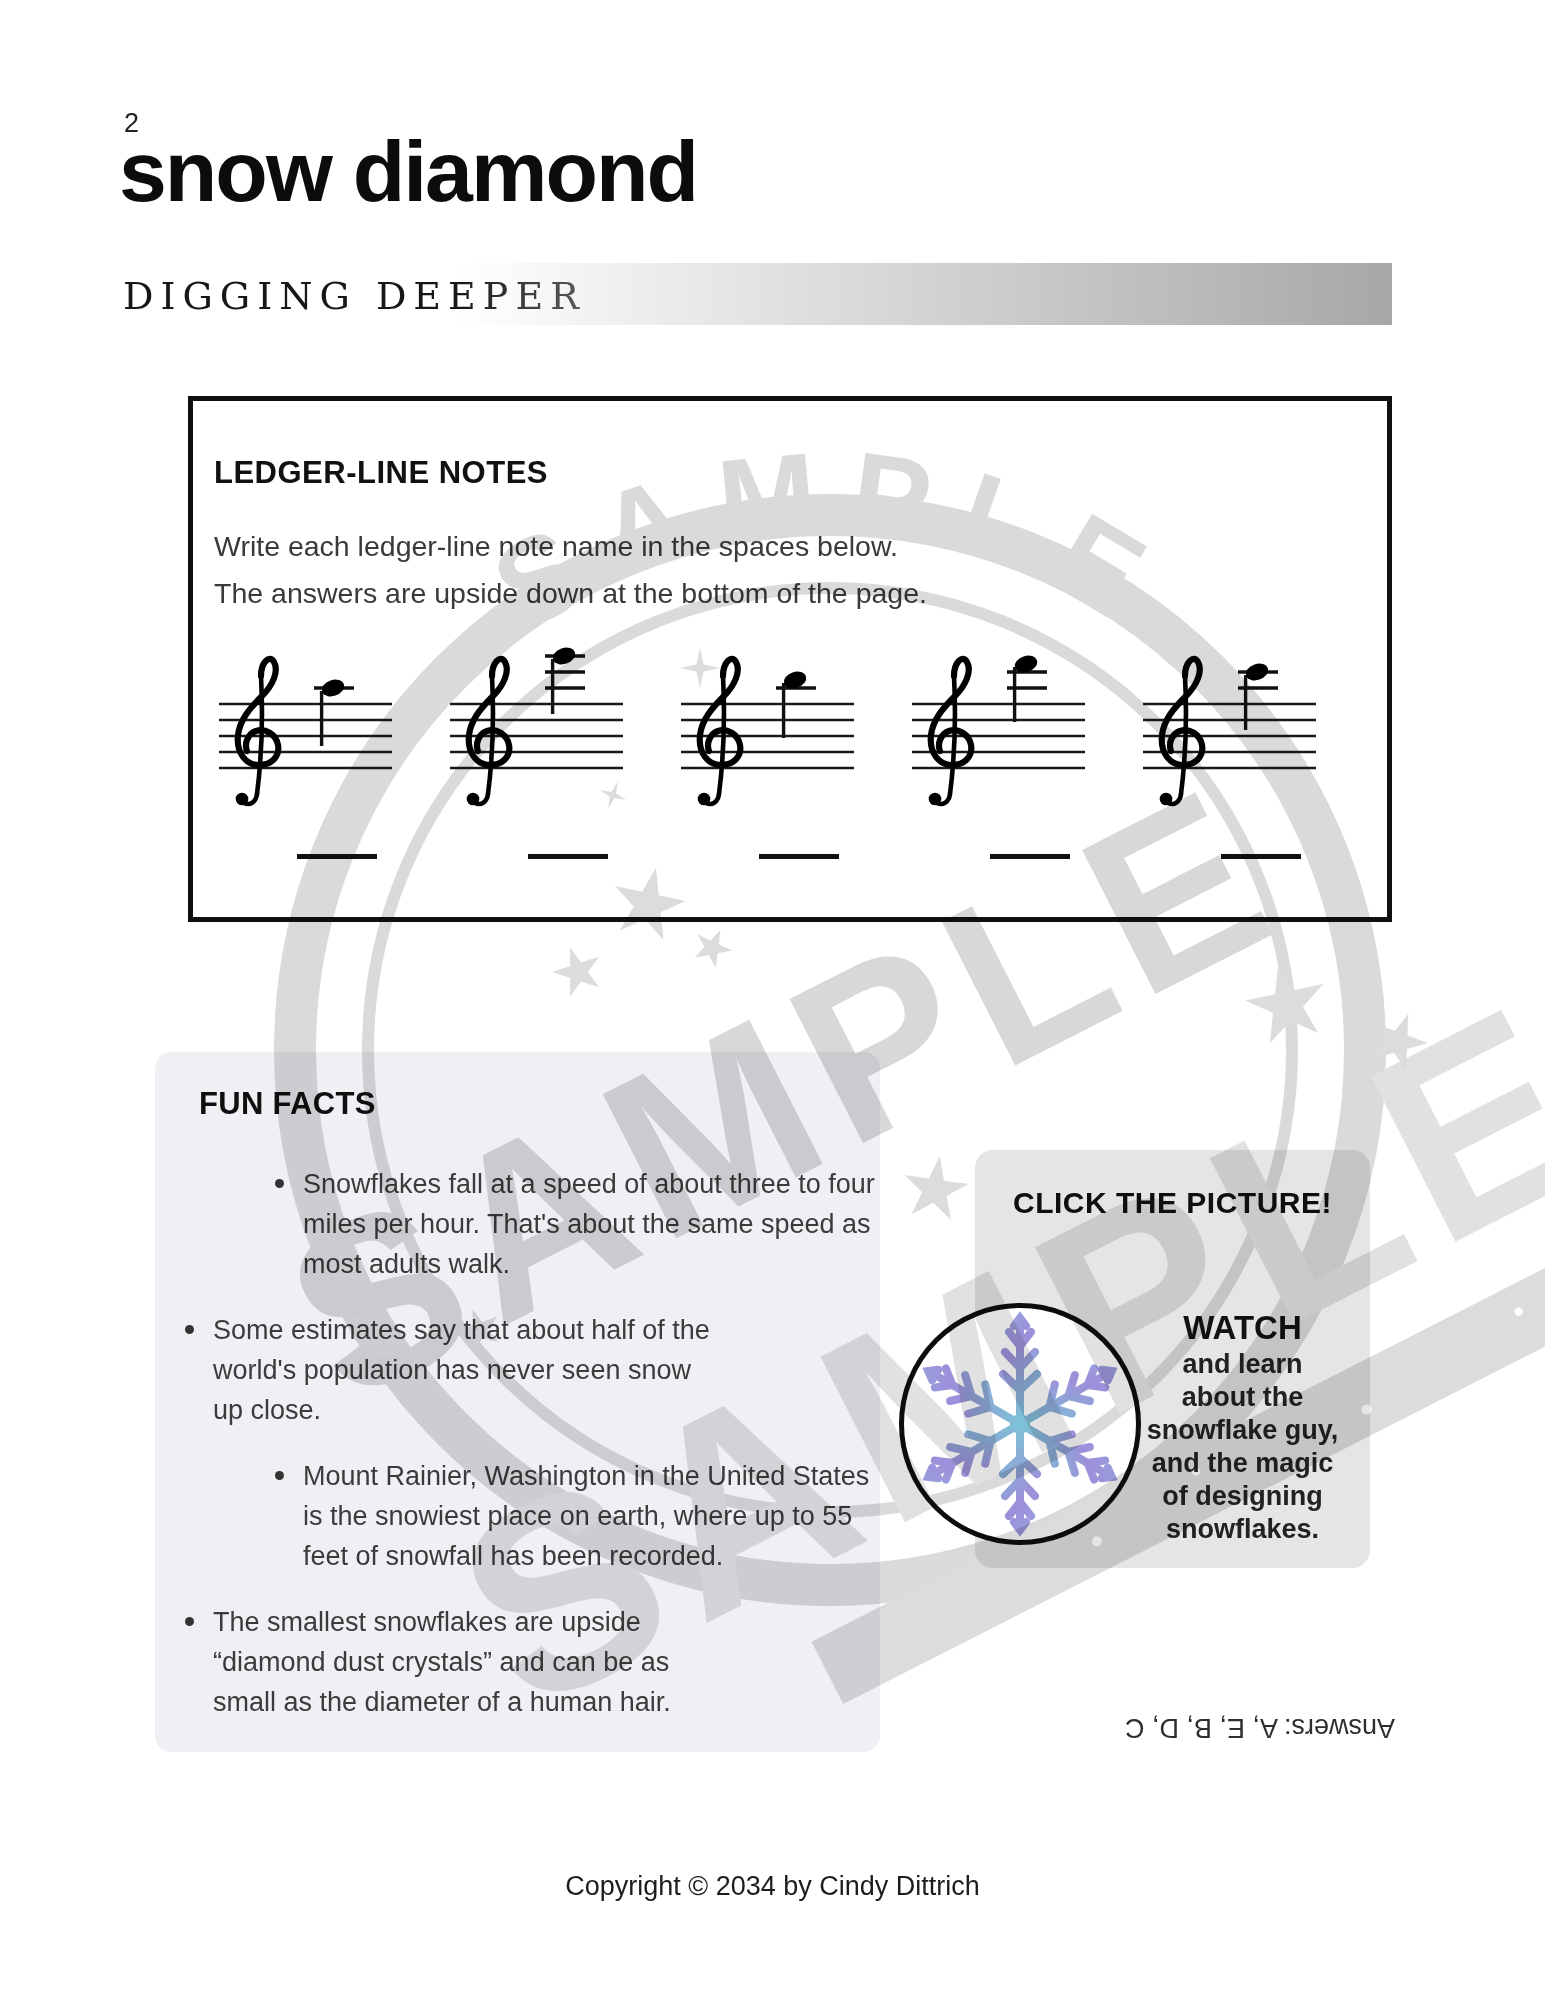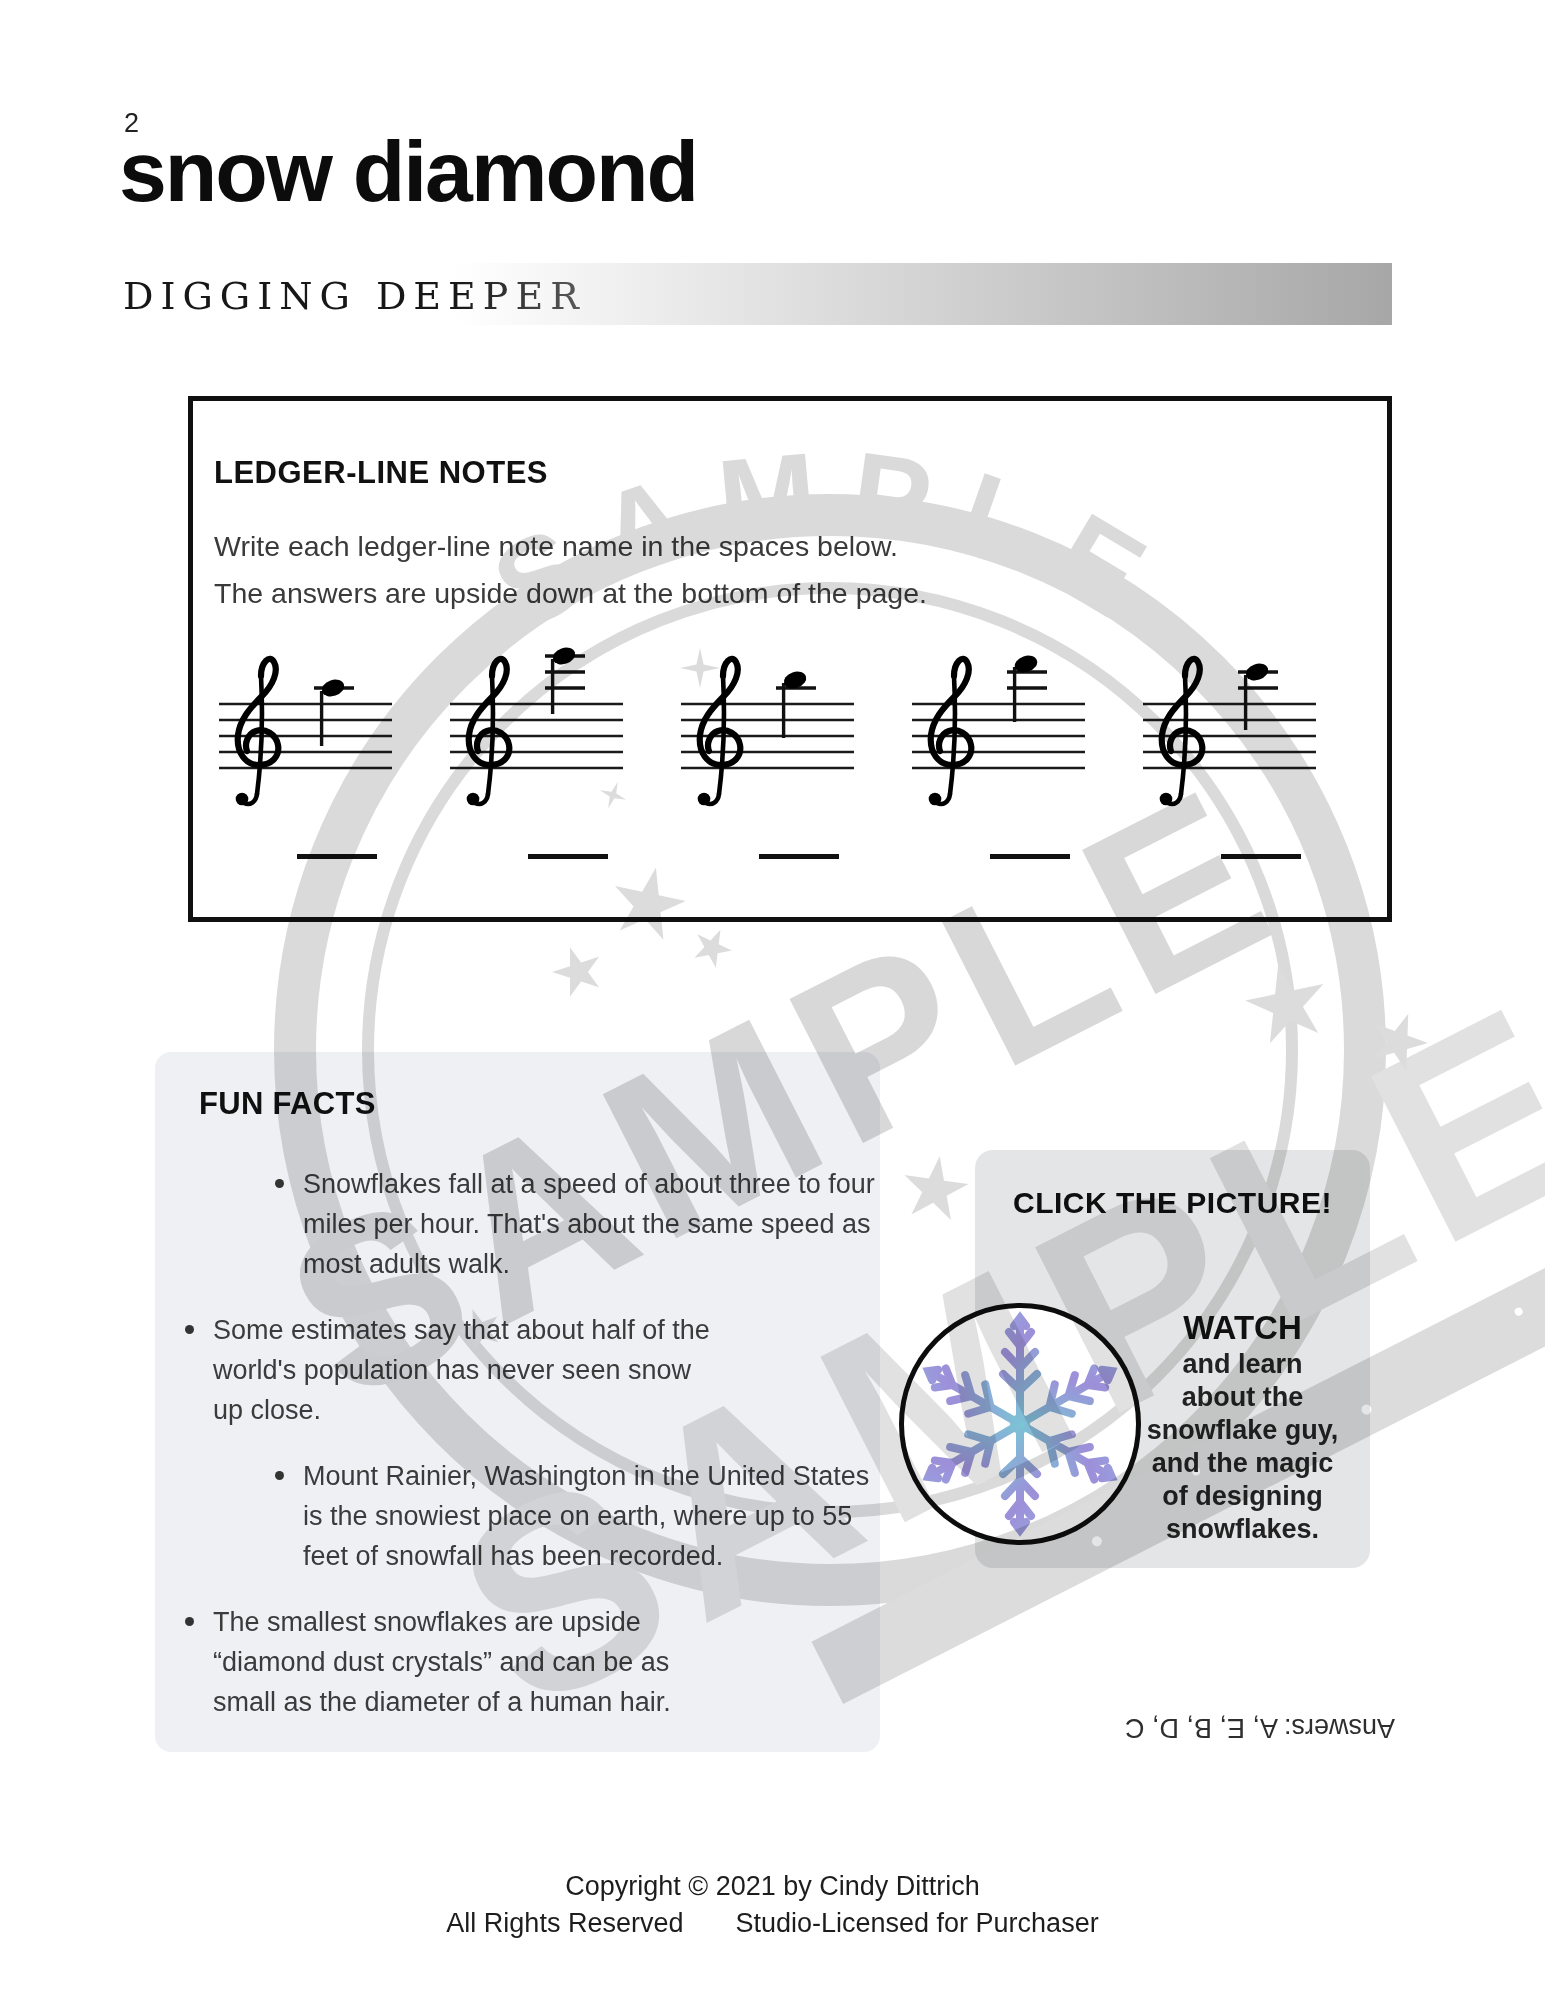--- a/index.html
+++ b/index.html
@@ -228,24 +228,21 @@
     <use href="#arm" transform="rotate(120)"></use>
     <use href="#arm" transform="rotate(180)"></use>
     <use href="#arm" transform="rotate(240)"></use>
     <use href="#arm" transform="rotate(300)"></use>
   </svg>
 </div>
 
 <div class="abs content answers">Answers: A, E, B, D, C</div>
 
 <div class="abs content footer">
-  <div>Copyright © 2021 by Cindy Dittrich</div>
-  <div>
-    <span>All Rights Reserved</span><span class="gap"></span><span>Studio-Licensed for Purchaser</span>
-  </div>
+  <div>Copyright © 2034 by Cindy Dittrich</div>
 </div>
 
 <svg class="abs wm" width="1545" height="2000" viewBox="0 0 1545 2000">
   <defs>
     <path id="wmArc" d="M 325 1040 A 505 505 0 0 1 1335 1040" fill="none"></path>
     <path id="wmStar" d="M0,-1 L0.224,-0.309 0.951,-0.309 0.363,0.118 0.588,0.809 0,0.382 -0.588,0.809 -0.363,0.118 -0.951,-0.309 -0.224,-0.309 Z"></path>
     <path id="wmSpark" d="M0,-1 L0.18,-0.18 1,0 0.18,0.18 0,1 -0.18,0.18 -1,0 -0.18,-0.18 Z"></path>
   </defs>
   <g fill="none" stroke="#dadada">
     <circle cx="830" cy="1050" r="535" stroke-width="42"></circle>

